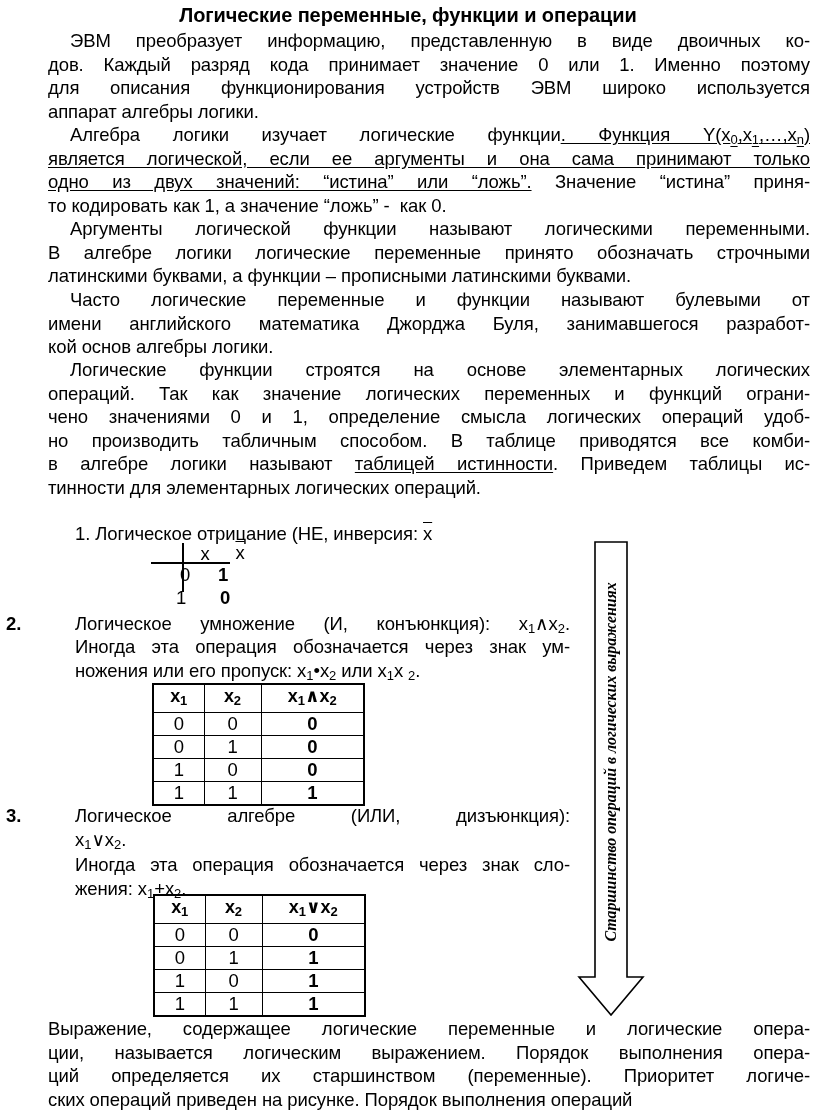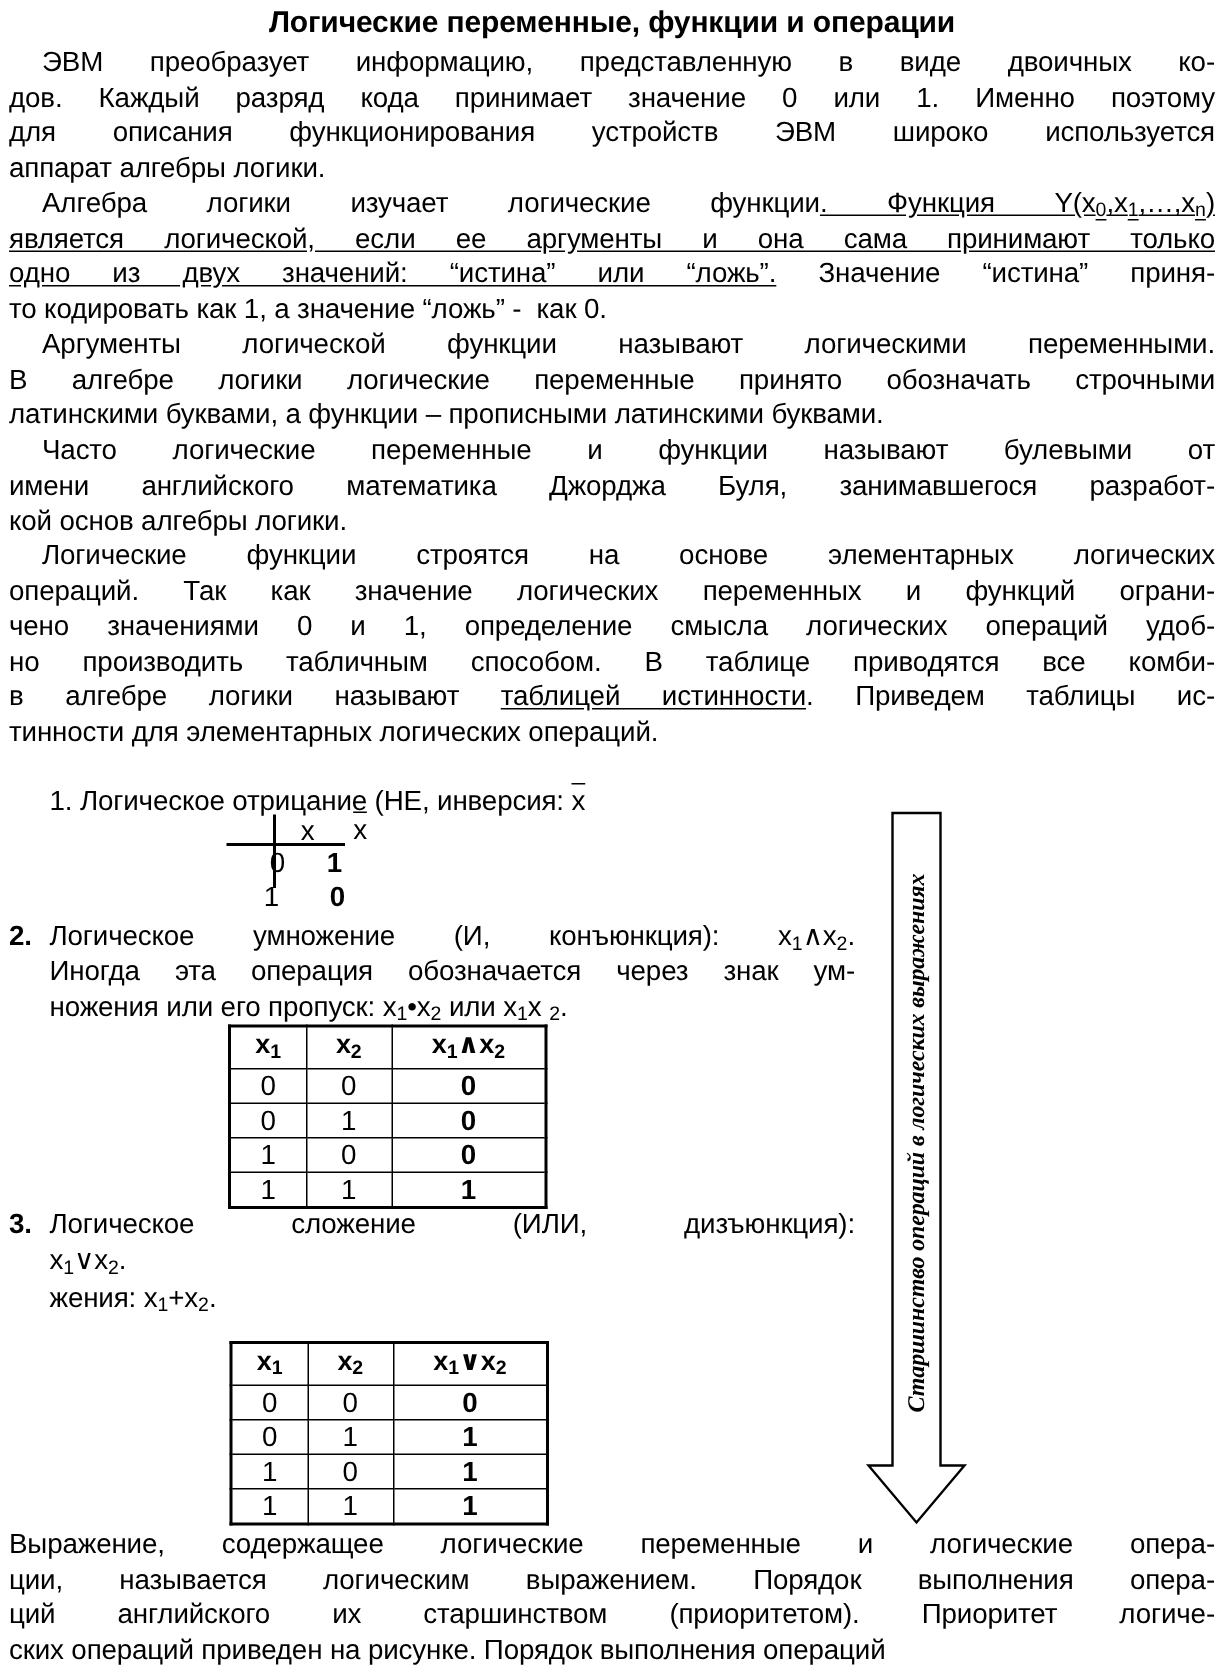--- a/index.html
+++ b/index.html
@@ -11,21 +11,21 @@
     font-family:"Liberation Sans","DejaVu Sans",sans-serif;
     color:#000000;
     font-size:18.5px;
     letter-spacing:-0.1px;
   }
   .title{
     position:absolute;left:0;top:3px;width:816px;
     text-align:center;font-weight:bold;font-size:20px;line-height:24px;
   }
   .blk{position:absolute;}
-  .line{height:23.5px;line-height:23.5px;}
+  .line{height:23.5px;line-height:23.5px;margin-left:42px;}
   .line.j{text-align:justify;text-align-last:justify;}
   .line.ind{text-indent:22px;}
   .run.b{font-weight:normal;}
   .run.u{text-decoration:underline;text-underline-offset:2px;}
   .run.o{text-decoration:overline;}
   .run.s{font-size:13px;vertical-align:-3px;letter-spacing:0;}
   .num{position:absolute;left:0;top:0;font-weight:bold;line-height:23.5px;}
 
   
   #p-para1{left:6px;top:29px;width:804px;}
@@ -166,24 +166,25 @@
     <tr>
       <td>1</td>
       <td>1</td>
       <td>1</td>
     </tr>
   </tbody>
     </table>
 
   <div class="blk" id="p-h3">
       <span class="num">3.</span>
-      <div class="line j"><span class="run b">Логическое сложение (ИЛИ, дизъюнкция):</span></div>
+      <div class="line j"><span class="run b">Логическое алгебре (ИЛИ, дизъюнкция):</span></div>
       <div class="line"><span class="run b">x</span><span class="run b s">1</span><span class="run b">∨</span><span class="run b">x</span><span class="run b s">2</span><span class="run b">.</span></div>
     </div>
   <div class="blk" id="p-sec3">
+      <div class="line j"><span class="run">Иногда эта операция обозначается через знак сло-</span></div>
       <div class="line"><span class="run">жения: x</span><span class="run s">1</span><span class="run">+x</span><span class="run s">2</span><span class="run">.</span></div>
     </div>
 
   <table class="tt" id="or-table">
     <colgroup>
         <col class="c1">
         <col class="c2">
         <col class="c3">
       </colgroup>
     <tbody>
@@ -211,21 +212,21 @@
       <td>1</td>
       <td>1</td>
       <td>1</td>
     </tr>
   </tbody>
     </table>
 
   <div class="blk" id="p-outro">
       <div class="line j"><span class="run">Выражение, содержащее логические переменные и логические опера-</span></div>
       <div class="line j"><span class="run">ции, называется логическим выражением. Порядок выполнения опера-</span></div>
-      <div class="line j"><span class="run">ций английского их старшинством (приоритетом). Приоритет логиче-</span></div>
+      <div class="line j"><span class="run">ций определяется их старшинством (переменные). Приоритет логиче-</span></div>
       <div class="line"><span class="run">ских операций приведен на рисунке. Порядок выполнения операций</span></div>
     </div>
 
   <svg id="arrow" width="72" height="478" viewBox="0 0 72 478">
     <polygon points="20,2 52,2 52,437 68,437 36,475 4,437 20,437" fill="#ffffff" stroke="#000000" stroke-width="1.6"></polygon>
     <text transform="translate(41 222) rotate(-90)" text-anchor="middle" fill="#000000">Старшинство операций в логических выражениях</text>
   </svg>
 
 </div>
 

